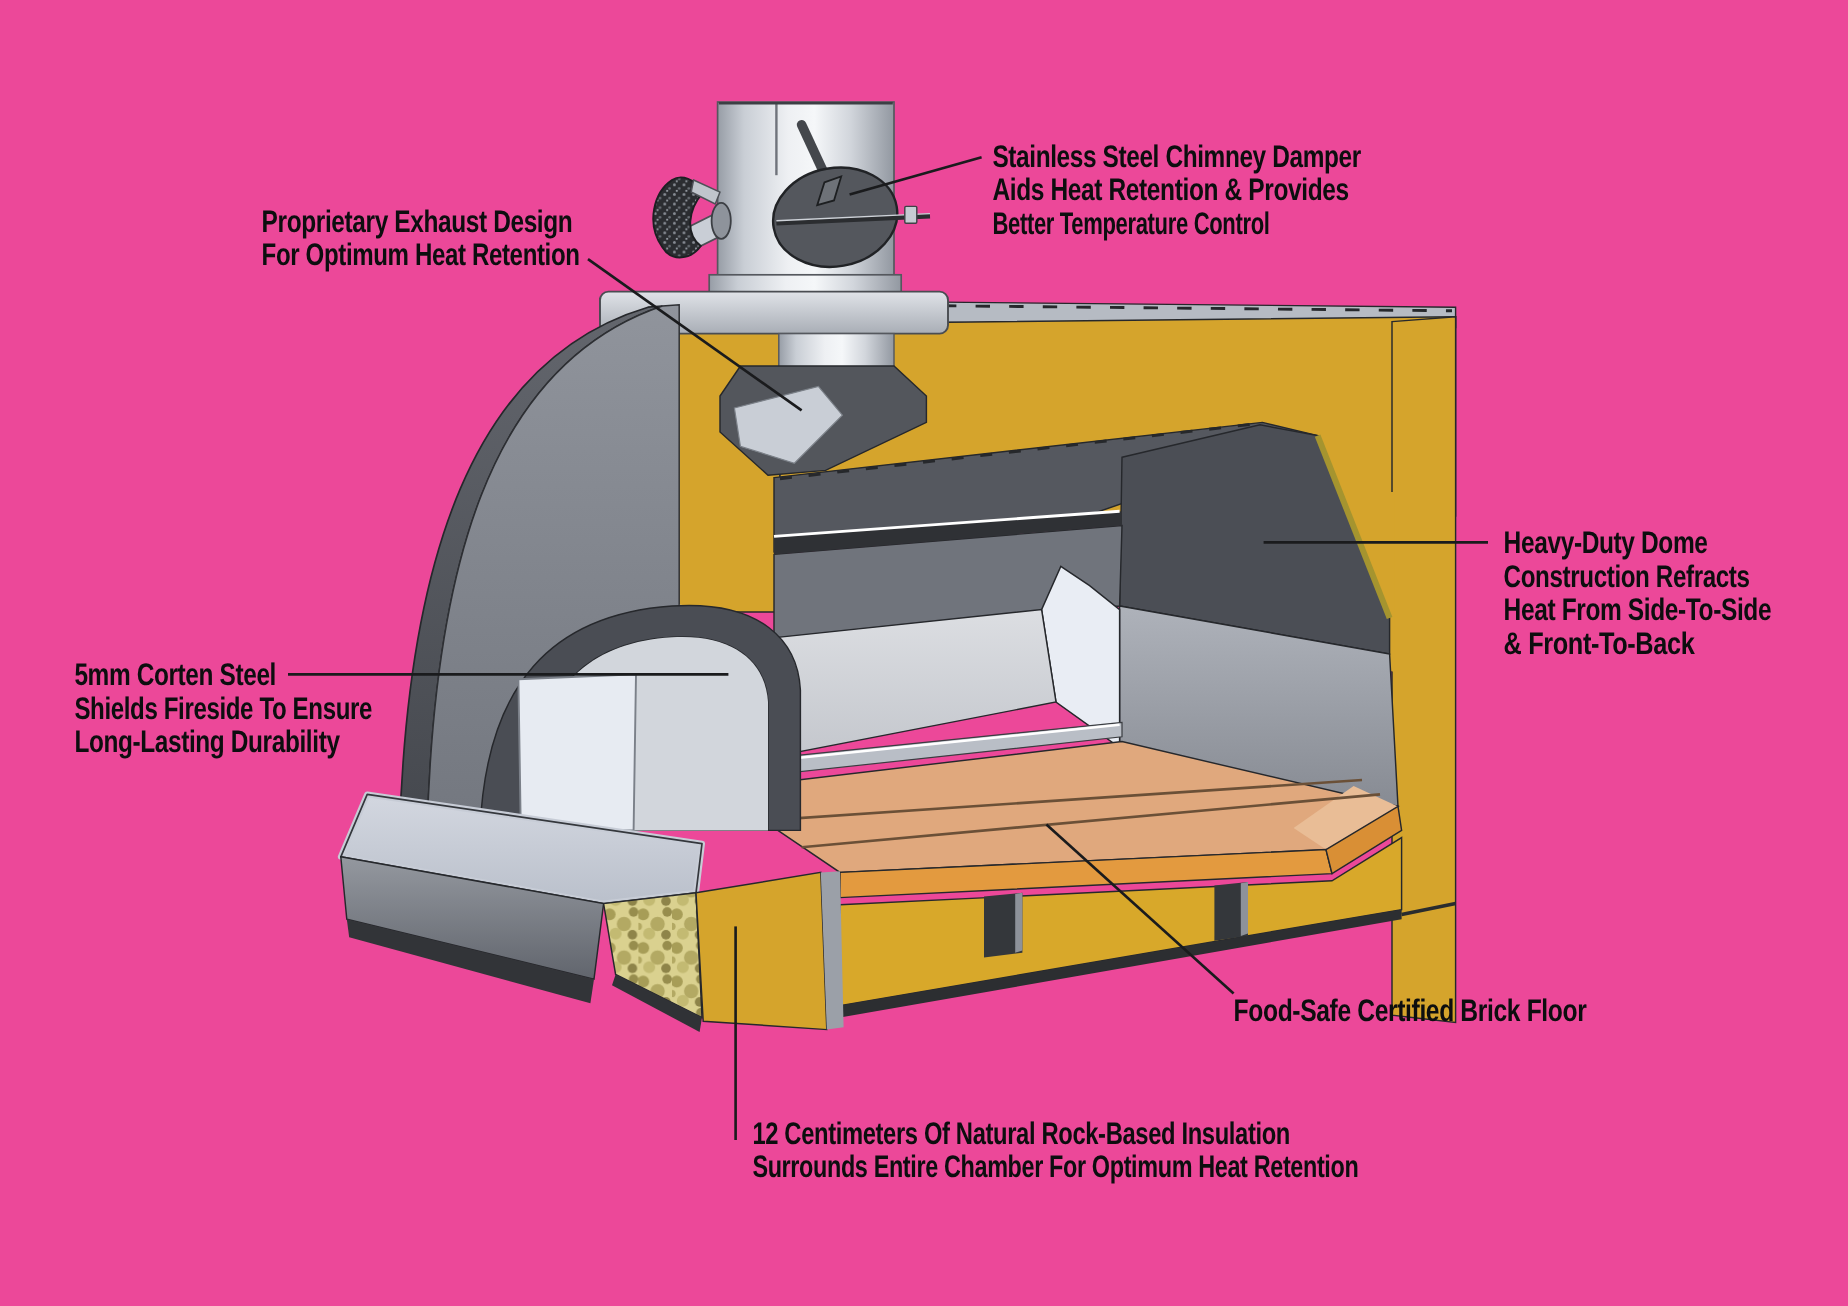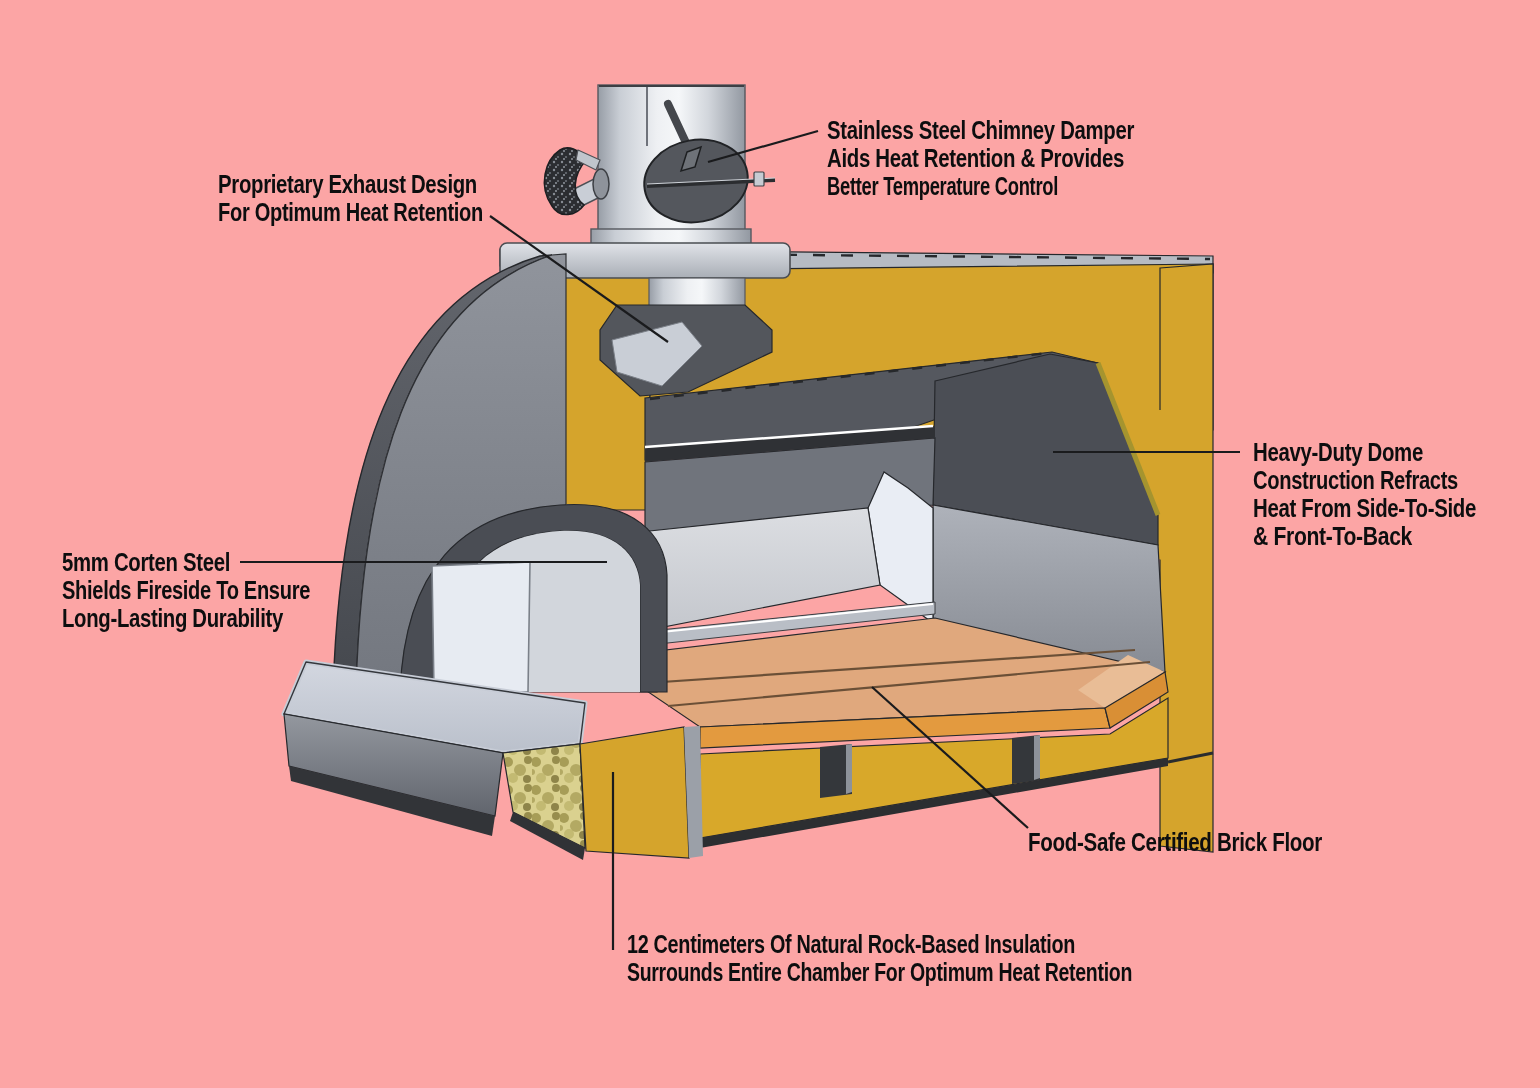--- a/index.html
+++ b/index.html
@@ -1,16 +1,16 @@
 <!DOCTYPE html>
 <html><head>
 <meta charset="utf-8">
 <style>
   html,body{margin:0;padding:0;background:#ffffff;}
-  .stage{position:relative;width:1540px;height:1088px;background:#fca5a5;overflow:hidden;
+  .stage{position:relative;width:1540px;height:1088px;background:#ec4899;overflow:hidden;
          font-family:"Liberation Sans",sans-serif;}
   svg{display:block;}
   .lbl{fill:#0d0e0f;font-family:"Liberation Sans",sans-serif;font-weight:700;font-size:26px;
        letter-spacing:-0.4px;}
   .edge{stroke:#26282c;stroke-width:1.2;}
   .leader{stroke:#1a1b1d;stroke-width:2.2;fill:none;}
 </style>
 </head>
 <body>
 

